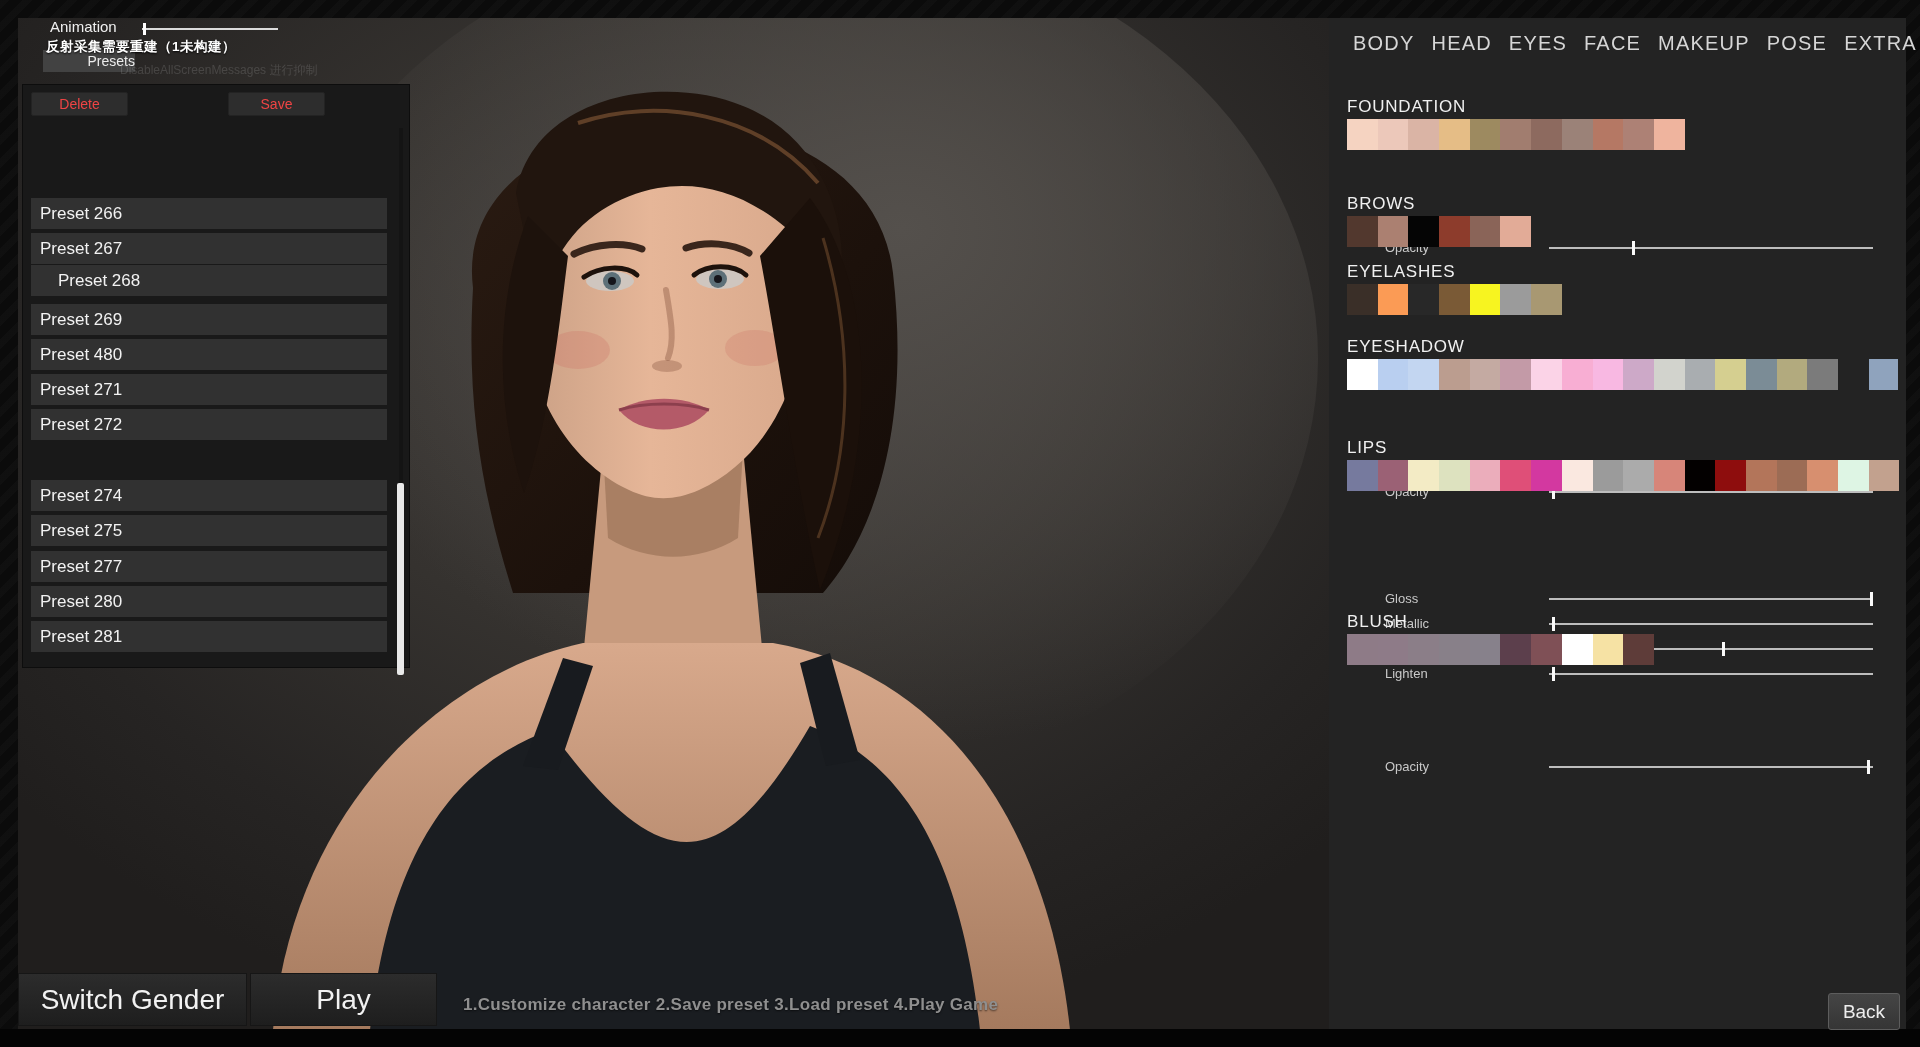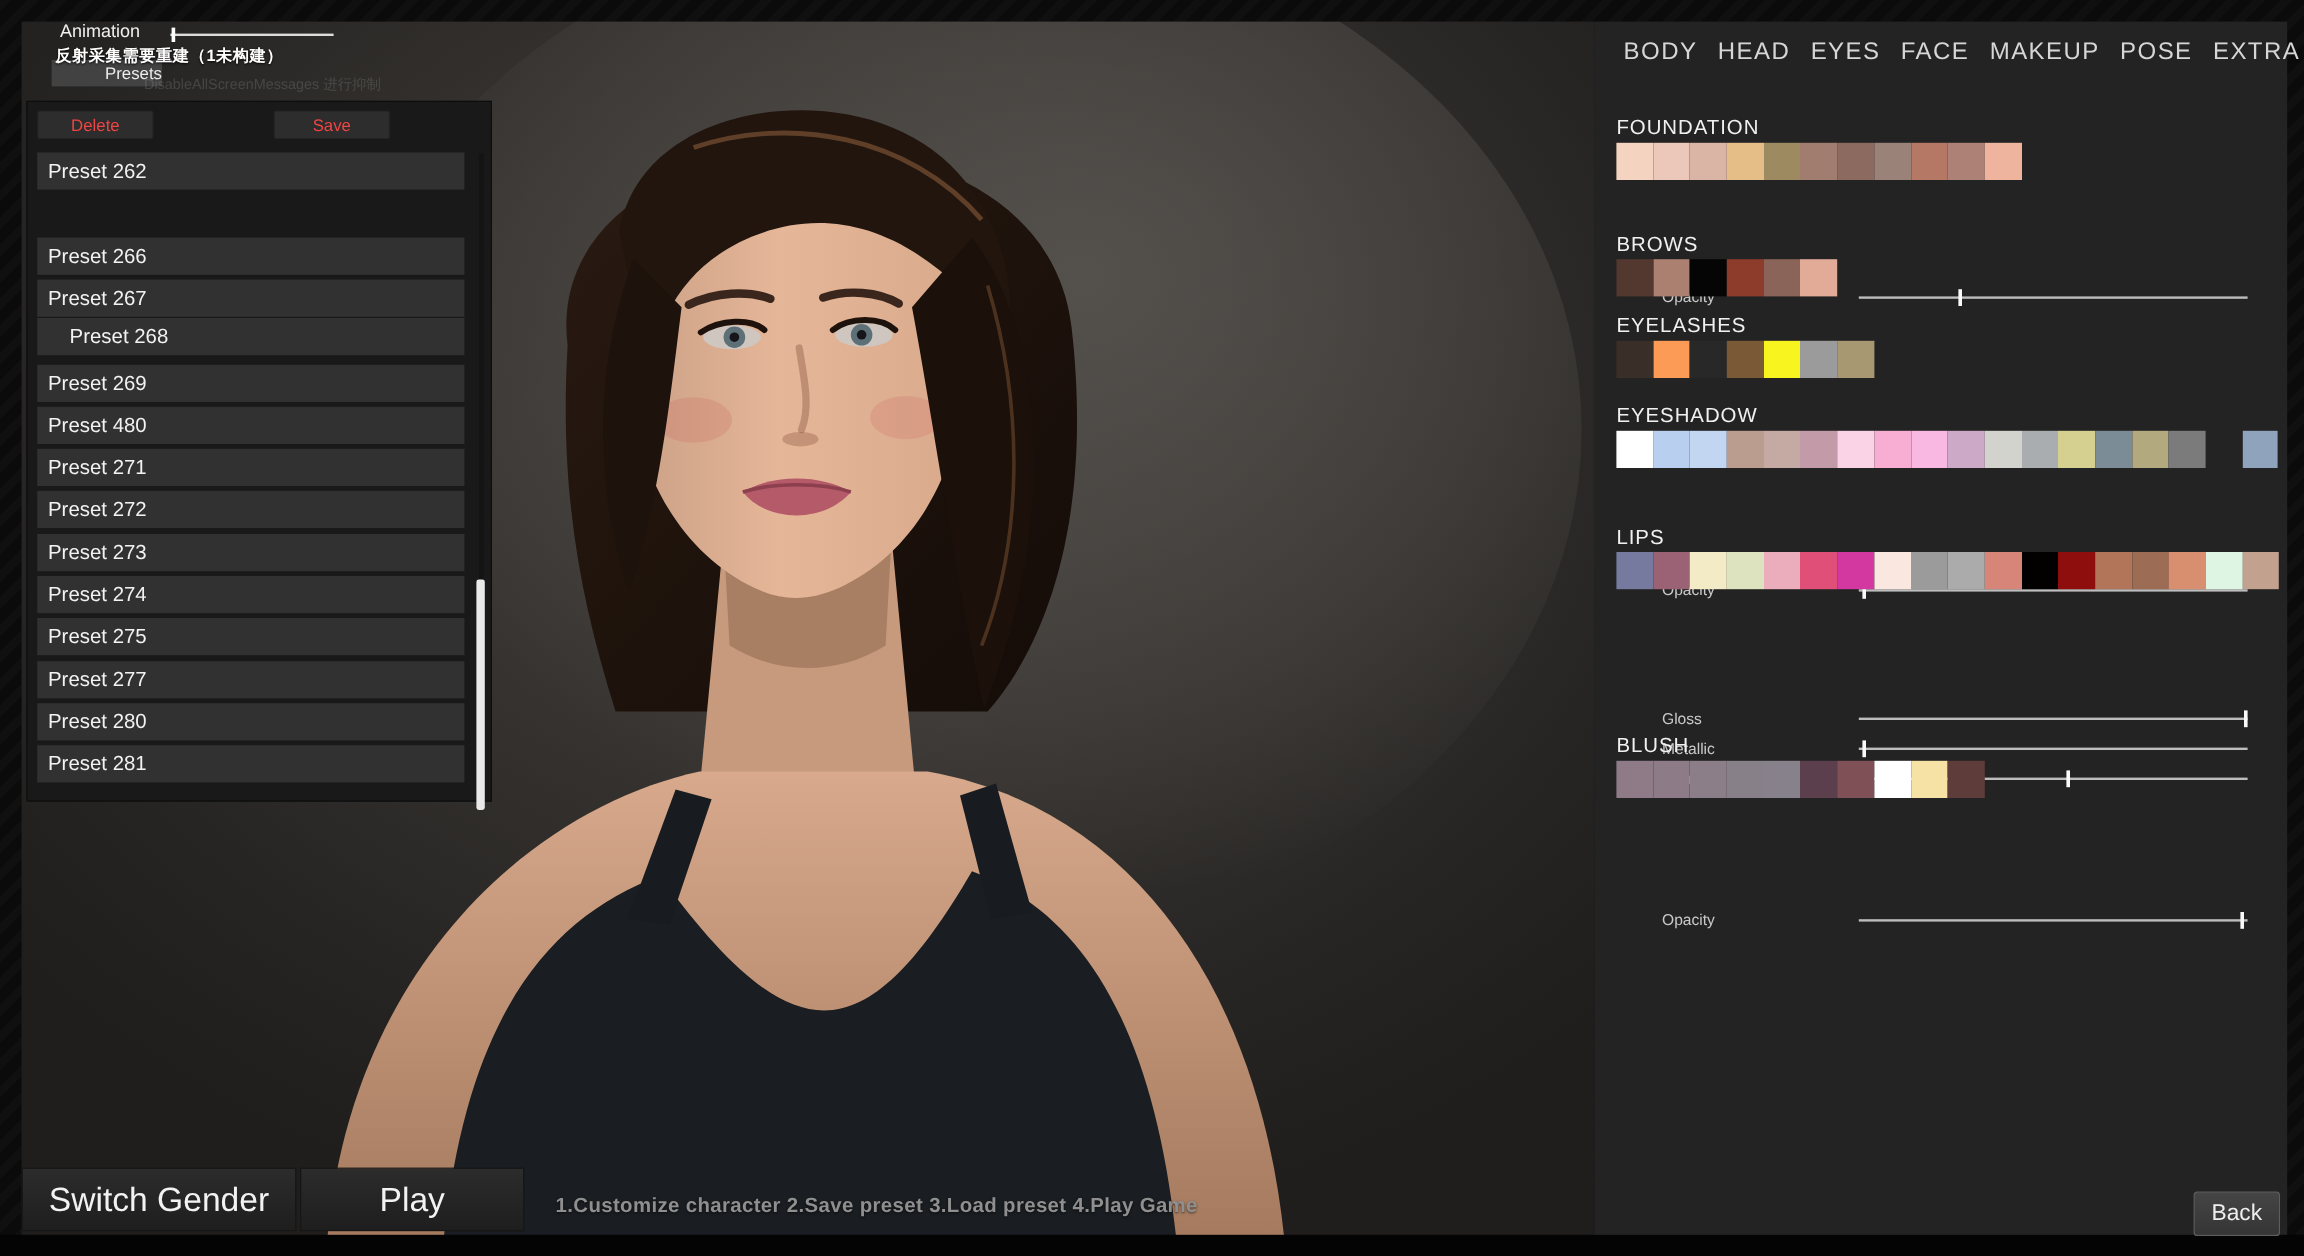--- a/index.html
+++ b/index.html
@@ -147,29 +147,27 @@
 </div>
 <div class="abs warning" style="left:46px;top:38px;">反射采集需要重建（1未构建）</div>
 <div class="abs faint-msg" style="left:100px;top:62px;margin-left:20px;">DisableAllScreenMessages 进行抑制</div>
 
 <div id="preset-panel" class="abs"></div>
 <div class="abs small-btn" style="left:31px;top:92px;">Delete</div>
 <div class="abs small-btn" style="left:228px;top:92px;">Save</div>
 <div id="preset-list" class="abs">
   <div class="scroll-track"></div>
   <div class="scroll-thumb"></div>
-<div class="preset-row" style="top: 7px;">Preset 262</div>
     <div class="preset-row" style="top: 77.6px;">Preset 266</div>
     <div class="preset-row" style="top: 112.9px;">Preset 267</div>
     <div class="preset-row" style="top: 145px; padding-left: 27px;">Preset 268</div>
     <div class="preset-row" style="top: 183.5px;">Preset 269</div>
     <div class="preset-row" style="top: 218.8px;">Preset 480</div>
     <div class="preset-row" style="top: 254.1px;">Preset 271</div>
     <div class="preset-row" style="top: 289.4px;">Preset 272</div>
-    <div class="preset-row" style="top: 324.7px;">Preset 273</div>
     <div class="preset-row" style="top: 360px;">Preset 274</div>
     <div class="preset-row" style="top: 395.3px;">Preset 275</div>
     <div class="preset-row" style="top: 430.6px;">Preset 277</div>
     <div class="preset-row" style="top: 465.9px;">Preset 280</div>
     <div class="preset-row" style="top: 501.2px;">Preset 281</div>
   </div>
 
 <div id="bottom-bar" class="abs"></div>
 <div class="abs big-btn" style="left:18px;top:973px;width:229px;">Switch Gender</div>
 <div class="abs big-btn" style="left:250px;top:973px;width:187px;">Play</div>
@@ -228,20 +226,26 @@
         <div class="slider-track">
           <div class="slider-handle" style="left: 3.21px;"></div>
         </div>
       </div>
       <div class="slider-row" style="top: 202px;">
         <div class="slider-label">Intensity</div>
         <div class="slider-track">
           <div class="slider-handle" style="left: 173.34px;"></div>
         </div>
       </div>
+      <div class="slider-row" style="top: 227px;">
+        <div class="slider-label">Lighten</div>
+        <div class="slider-track">
+          <div class="slider-handle" style="left: 3.21px;"></div>
+        </div>
+      </div>
     </div>
     <div class="section" style="top: 594px;">
       <div class="section-title">BLUSH</div>
       <div class="swatch-row"><span class="swatch" style="background: rgb(142, 123, 135);"></span><span class="swatch" style="background: rgb(142, 123, 136);"></span><span class="swatch" style="background: rgb(139, 126, 136);"></span><span class="swatch" style="background: rgb(136, 128, 137);"></span><span class="swatch" style="background: rgb(135, 129, 139);"></span><span class="swatch" style="background: rgb(92, 63, 76);"></span><span class="swatch" style="background: rgb(127, 80, 86);"></span><span class="swatch" style="background: rgb(255, 255, 255);"></span><span class="swatch" style="background: rgb(246, 226, 164);"></span><span class="swatch" style="background: rgb(94, 60, 57);"></span></div>
       <div class="slider-row" style="top: 146px;">
         <div class="slider-label">Opacity</div>
         <div class="slider-track">
           <div class="slider-handle" style="left: 317.79px;"></div>
         </div>
       </div>

